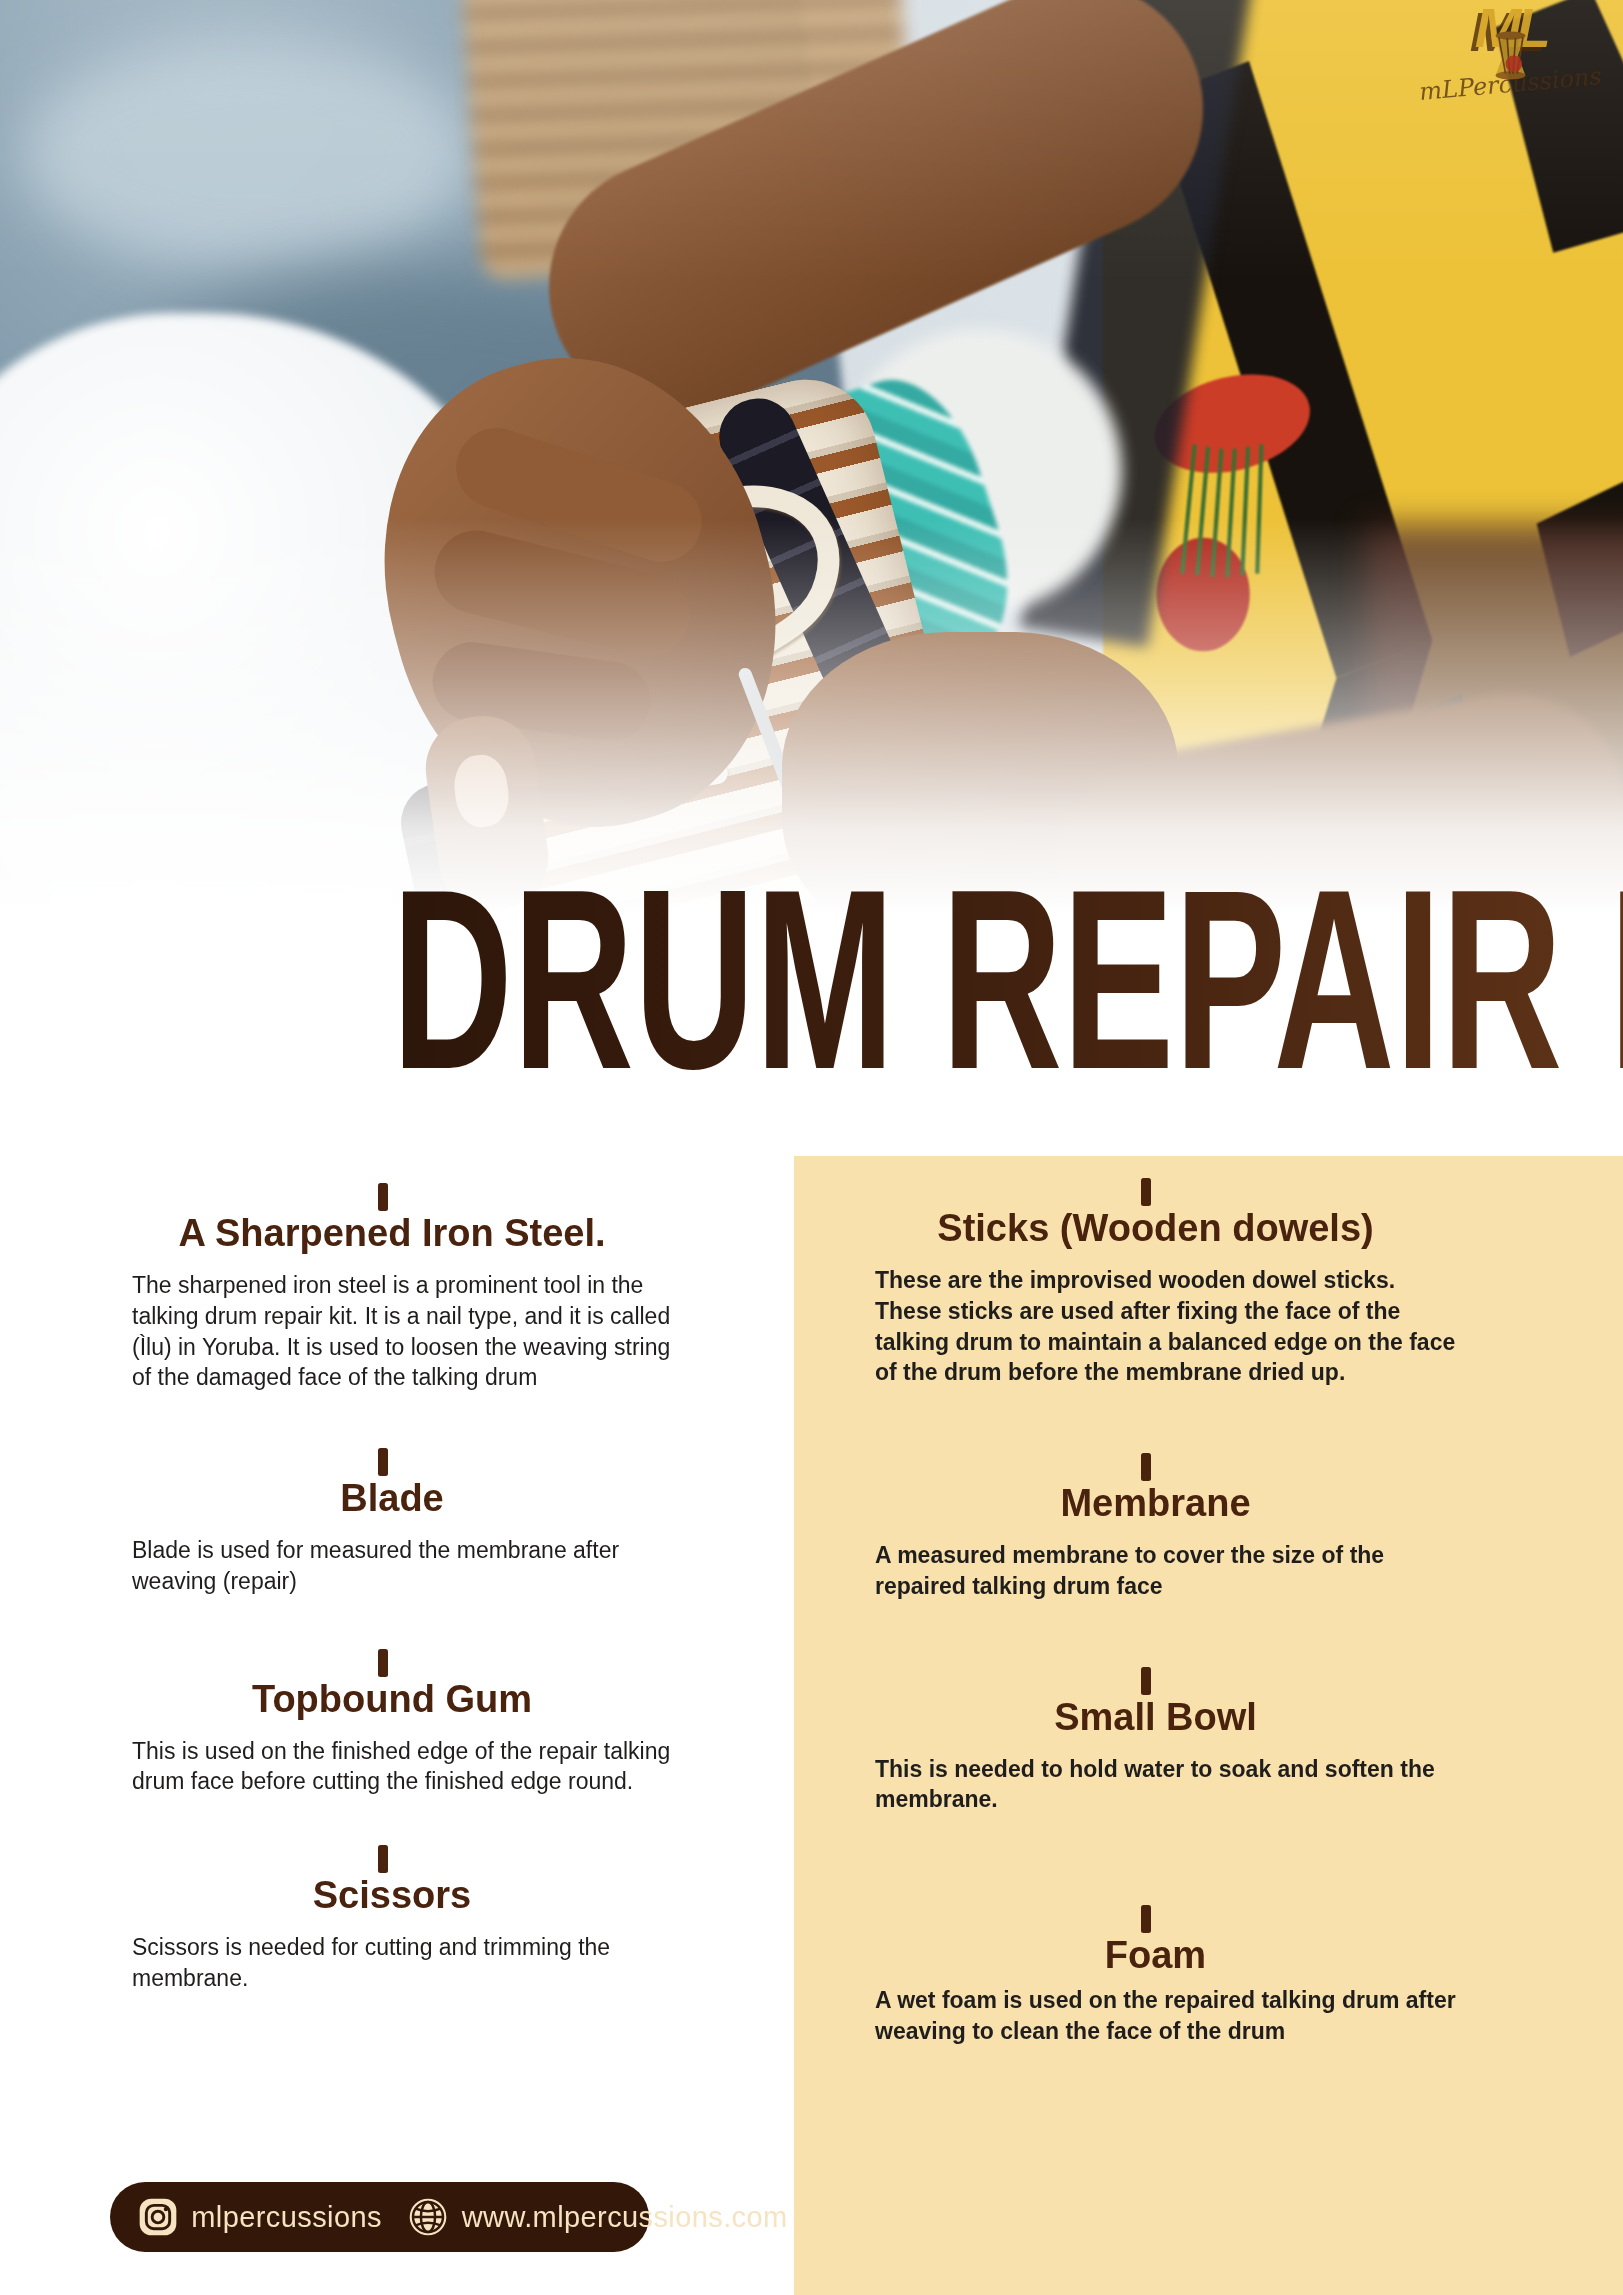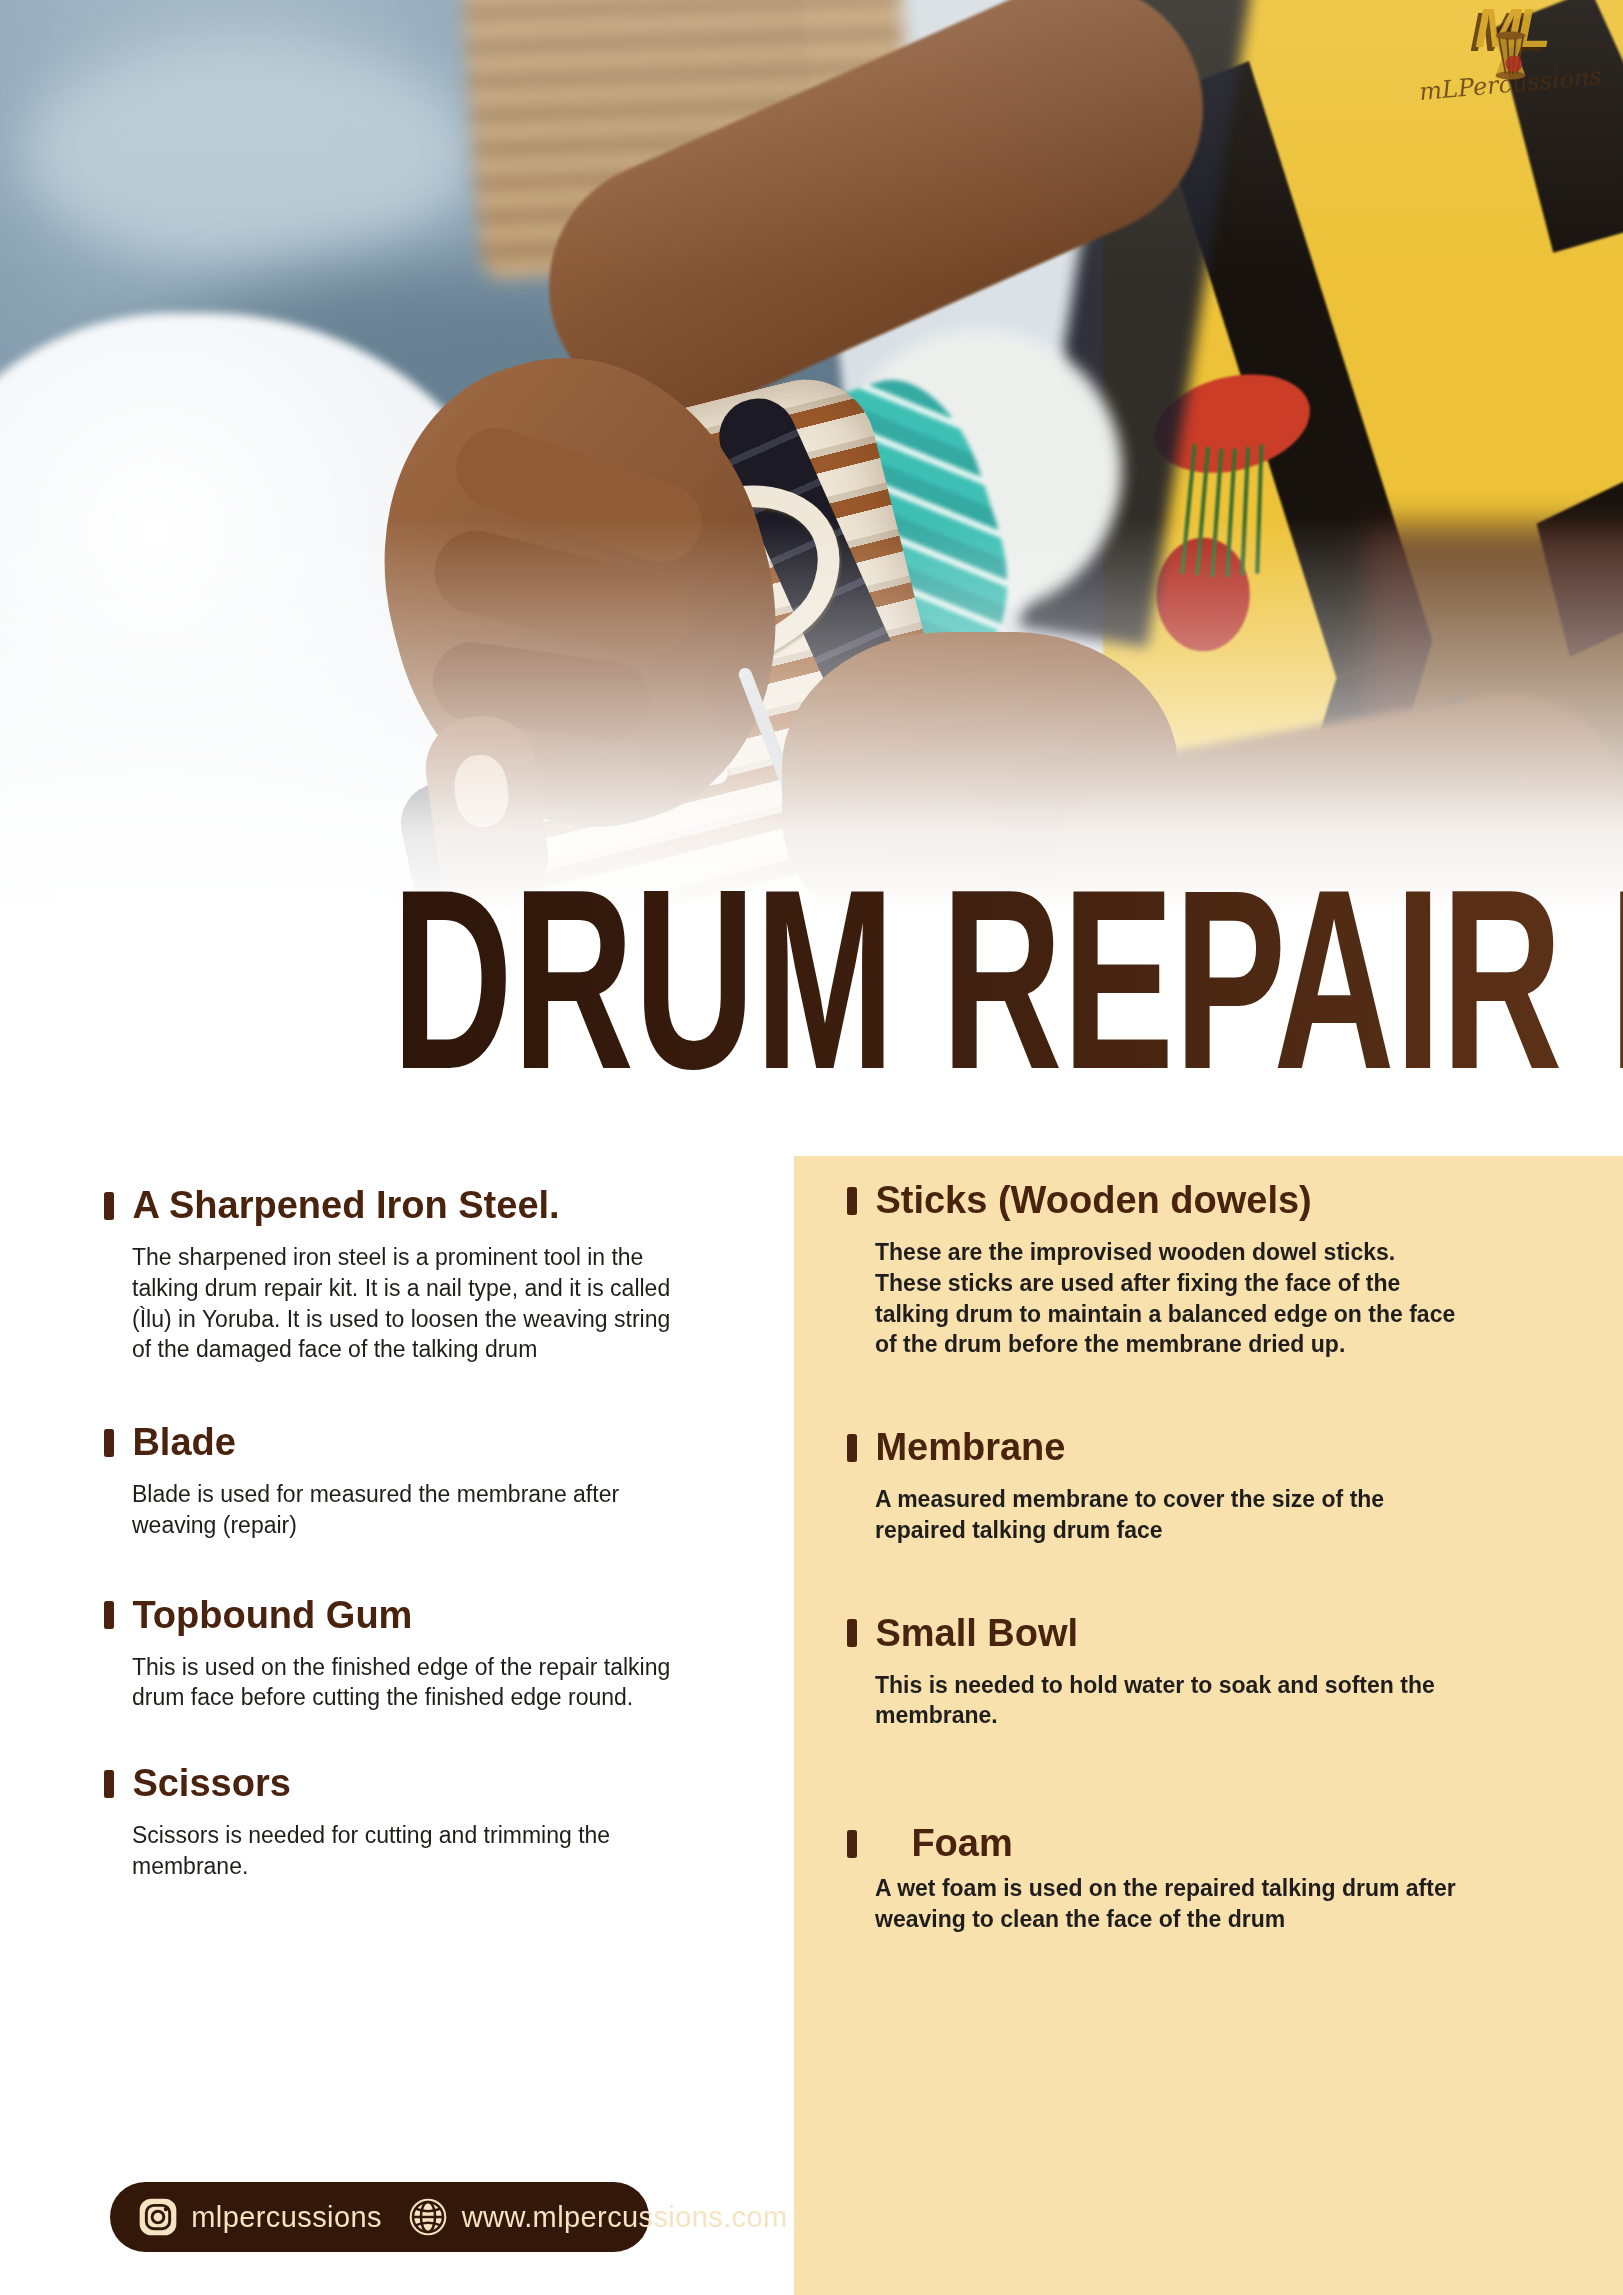--- a/index.html
+++ b/index.html
@@ -45,31 +45,31 @@
   
   .title-wrap{position:absolute;left:0;top:851px;width:100%;text-align:center;z-index:2;}
   .title{display:inline-block;white-space:nowrap;font-weight:bold;font-size:256px;line-height:1;transform:scaleX(.655);transform-origin:50% 50%;background:linear-gradient(90deg,#2d160a 0%,#40200f 40%,#6b3b1b 100%);-webkit-background-clip:text;background-clip:text;color:transparent;}
 
   
   .cream-panel{position:absolute;left:794px;top:1156px;width:829px;height:1139px;background:#f9e1ae;}
   .col{position:absolute;z-index:3;}
   .col-left{left:104px;top:1183px;width:576px;}
   .col-right{left:847px;top:1178px;width:617px;}
   .item{margin:0;}
-  .heading{display:flex;align-items:center;font-size:38px;font-weight:bold;color:#4a230f;line-height:1.2;margin:0 0 13.3px 0;}
+  .heading{display:flex;align-items:center;font-size:38px;font-weight:bold;color:#4a230f;line-height:1.2;margin:0 0 13.3px 0;flex-direction:column;}
   .marker{display:inline-block;width:10px;height:28px;border-radius:2.5px;background:#4a230f;margin-right:18.4px;flex:0 0 auto;}
   .body-text{font-size:23px;line-height:1.34;color:#1f1e1c;margin:0 0 0 28px;max-width:551px;}
   .col-right .body-text{max-width:584px;font-weight:bold;}
   .col-left .item-1 .body-text{margin-bottom:55px;}
   .col-left .item-2 .body-text{margin-bottom:52px;}
   .col-left .item-3 .body-text{margin-bottom:48px;}
   .col-right .item-1 .body-text{margin-bottom:65px;}
   .col-right .item-2 .body-text{margin-bottom:65px;}
   .col-right .item-3 .body-text{margin-bottom:90px;}
-  .col-right .item-4 .heading{margin-bottom:6.7px;gap:36px;}
+  .col-right .item-4 .heading{margin-bottom:6.7px;}
 
   
   .footer-pill{position:absolute;left:110px;top:2182px;width:539px;height:70px;border-radius:37px;background:#33180a;display:flex;align-items:center;padding:0 28px;box-sizing:border-box;gap:13.3px;z-index:4;}
   .pill-text{font-size:29px;color:#f6e3c1;letter-spacing:0.4px;}
   .pill-gap{width:15px;}
   .icon-svg{display:block;}
 </style>
 </head>
 <body>
 

